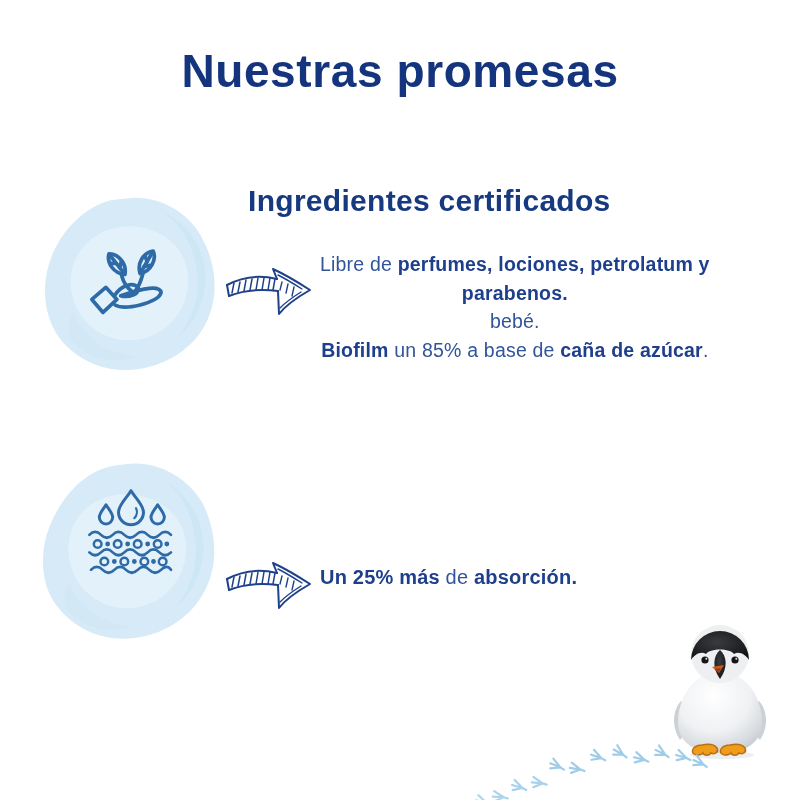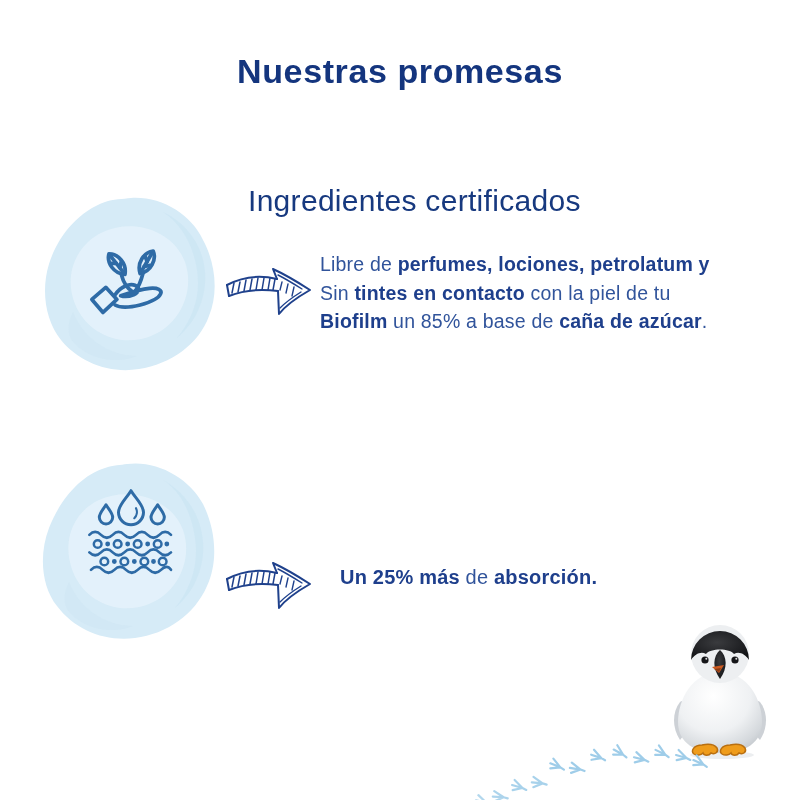--- a/index.html
+++ b/index.html
@@ -2,40 +2,40 @@
 <html><head>
 <meta charset="utf-8">
 <style>
   html,body{margin:0;padding:0;background:#ffffff;}
   .canvas{
     position:relative;width:800px;height:800px;background:#ffffff;overflow:hidden;
     font-family:"Liberation Sans",sans-serif;
   }
   .page-title{
     position:absolute;left:0;right:0;top:44px;text-align:center;
-    font-size:34px;font-weight:700;color:#14357e;letter-spacing:0.6px;margin:8px;
+    font-size:46px;font-weight:700;color:#14357e;letter-spacing:0.6px;margin:0;
   }
   .section-heading{
-    position:absolute;font-size:30px;font-weight:400;color:#17397f;
+    position:absolute;font-size:30px;font-weight:700;color:#17397f;
     letter-spacing:0.3px;white-space:nowrap;margin:0;
   }
   #heading-1{left:248px;top:184px;}
   #heading-2{left:250px;top:490px;}
   .blob{position:absolute;}
   #blob-1{left:33px;top:192px;}
   #blob-2{left:31px;top:458px;}
   .blob .icon-svg{position:absolute;}
   #icon-1{left:40px;top:48px;}
   #icon-2{left:50px;top:26px;}
   .arrow{position:absolute;}
   #arrow-1{left:222px;top:262px;}
   #arrow-2{left:222px;top:556px;}
-  .rich-text{position:absolute;color:#31549b;}
+  .rich-text{position:absolute;color:#31549b;text-align:center;}
   #text-1{left:320px;top:250px;font-size:19.5px;line-height:28.6px;letter-spacing:0.2px;}
-  #text-2{left:320px;top:562px;font-size:20px;line-height:30px;letter-spacing:0.2px;margin-left:20px;}
+  #text-2{left:320px;top:562px;font-size:20px;line-height:30px;letter-spacing:0.2px;}
   .text-line{white-space:nowrap;}
   .seg{font-weight:400;}
   .seg.b{font-weight:700;color:#1e3f8c;}
   #penguin{position:absolute;left:668px;top:616px;}
   #footprints{position:absolute;left:455px;top:735px;}
 </style>
 </head>
 <body>
 
 <div class="canvas">
@@ -77,21 +77,22 @@
     <path d="M5,23 L7,34"></path>
     <path d="M55,17 L51,7 C62,12 74,19 88,28 C74,36 64,43 57,52 L56,29"></path>
     <path stroke-width="1.4" d="M56,13 C64,17 72,22 80,27"></path>
     <path stroke-width="1.4" d="M58,46 C64,40 71,35 79,30"></path>
     <path stroke-width="1.5" d="M12,21 L10,31 M18,20 L16,30 M24,18 L22,29 M30,17 L28,28 M36,16 L34,28 M42,16 L40,28 M48,16 L46,28 M53,17 L51,28"></path>
     <path stroke-width="1.4" d="M60,20 L58,28 M66,22 L64,31 M72,25 L70,34"></path>
   </svg>
 
   <div class="rich-text" id="text-1">
       <div class="text-line"><span class="seg">Libre de </span><span class="seg b">perfumes, lociones, petrolatum y</span></div>
-      <div class="text-line"><span class="seg">Sin </span><span class="seg b">tintes en contacto</span><span class="seg"> con la piel de tu</span></div>
+      <div class="text-line"><span class="seg b">parabenos.</span></div>
+      <div class="text-line"><span class="seg">bebé.</span></div>
       <div class="text-line"><span class="seg b">Biofilm</span><span class="seg"> un 85% a base de </span><span class="seg b">caña de azúcar</span><span class="seg">.</span></div>
     </div>
 
   <div class="blob" id="blob-2">
     <svg width="196" height="188" viewBox="0 0 196 188">
       <path fill="#d6ebf7" d="M96,6 C126,2 158,20 172,46 C184,70 188,102 176,128 C164,156 136,176 104,180 C74,184 44,172 26,148 C10,128 8,96 18,70 C28,44 48,18 74,10 C82,7 90,7 96,6 Z"></path>
       <path fill="#c8e3f3" opacity="0.55" d="M132,22 C154,34 170,56 172,84 C174,108 164,134 144,150 C160,130 168,106 164,80 C160,54 150,34 132,22 Z"></path>
       <path fill="#e6f3fb" opacity="0.8" d="M68,42 C98,28 140,40 152,72 C162,100 148,134 118,146 C88,158 54,144 42,114 C30,84 42,54 68,42 Z"></path>
       <path fill="#cde6f4" opacity="0.5" d="M38,124 C48,150 74,168 102,168 C82,176 56,172 40,156 C30,146 34,132 38,124 Z"></path>
     </svg>

